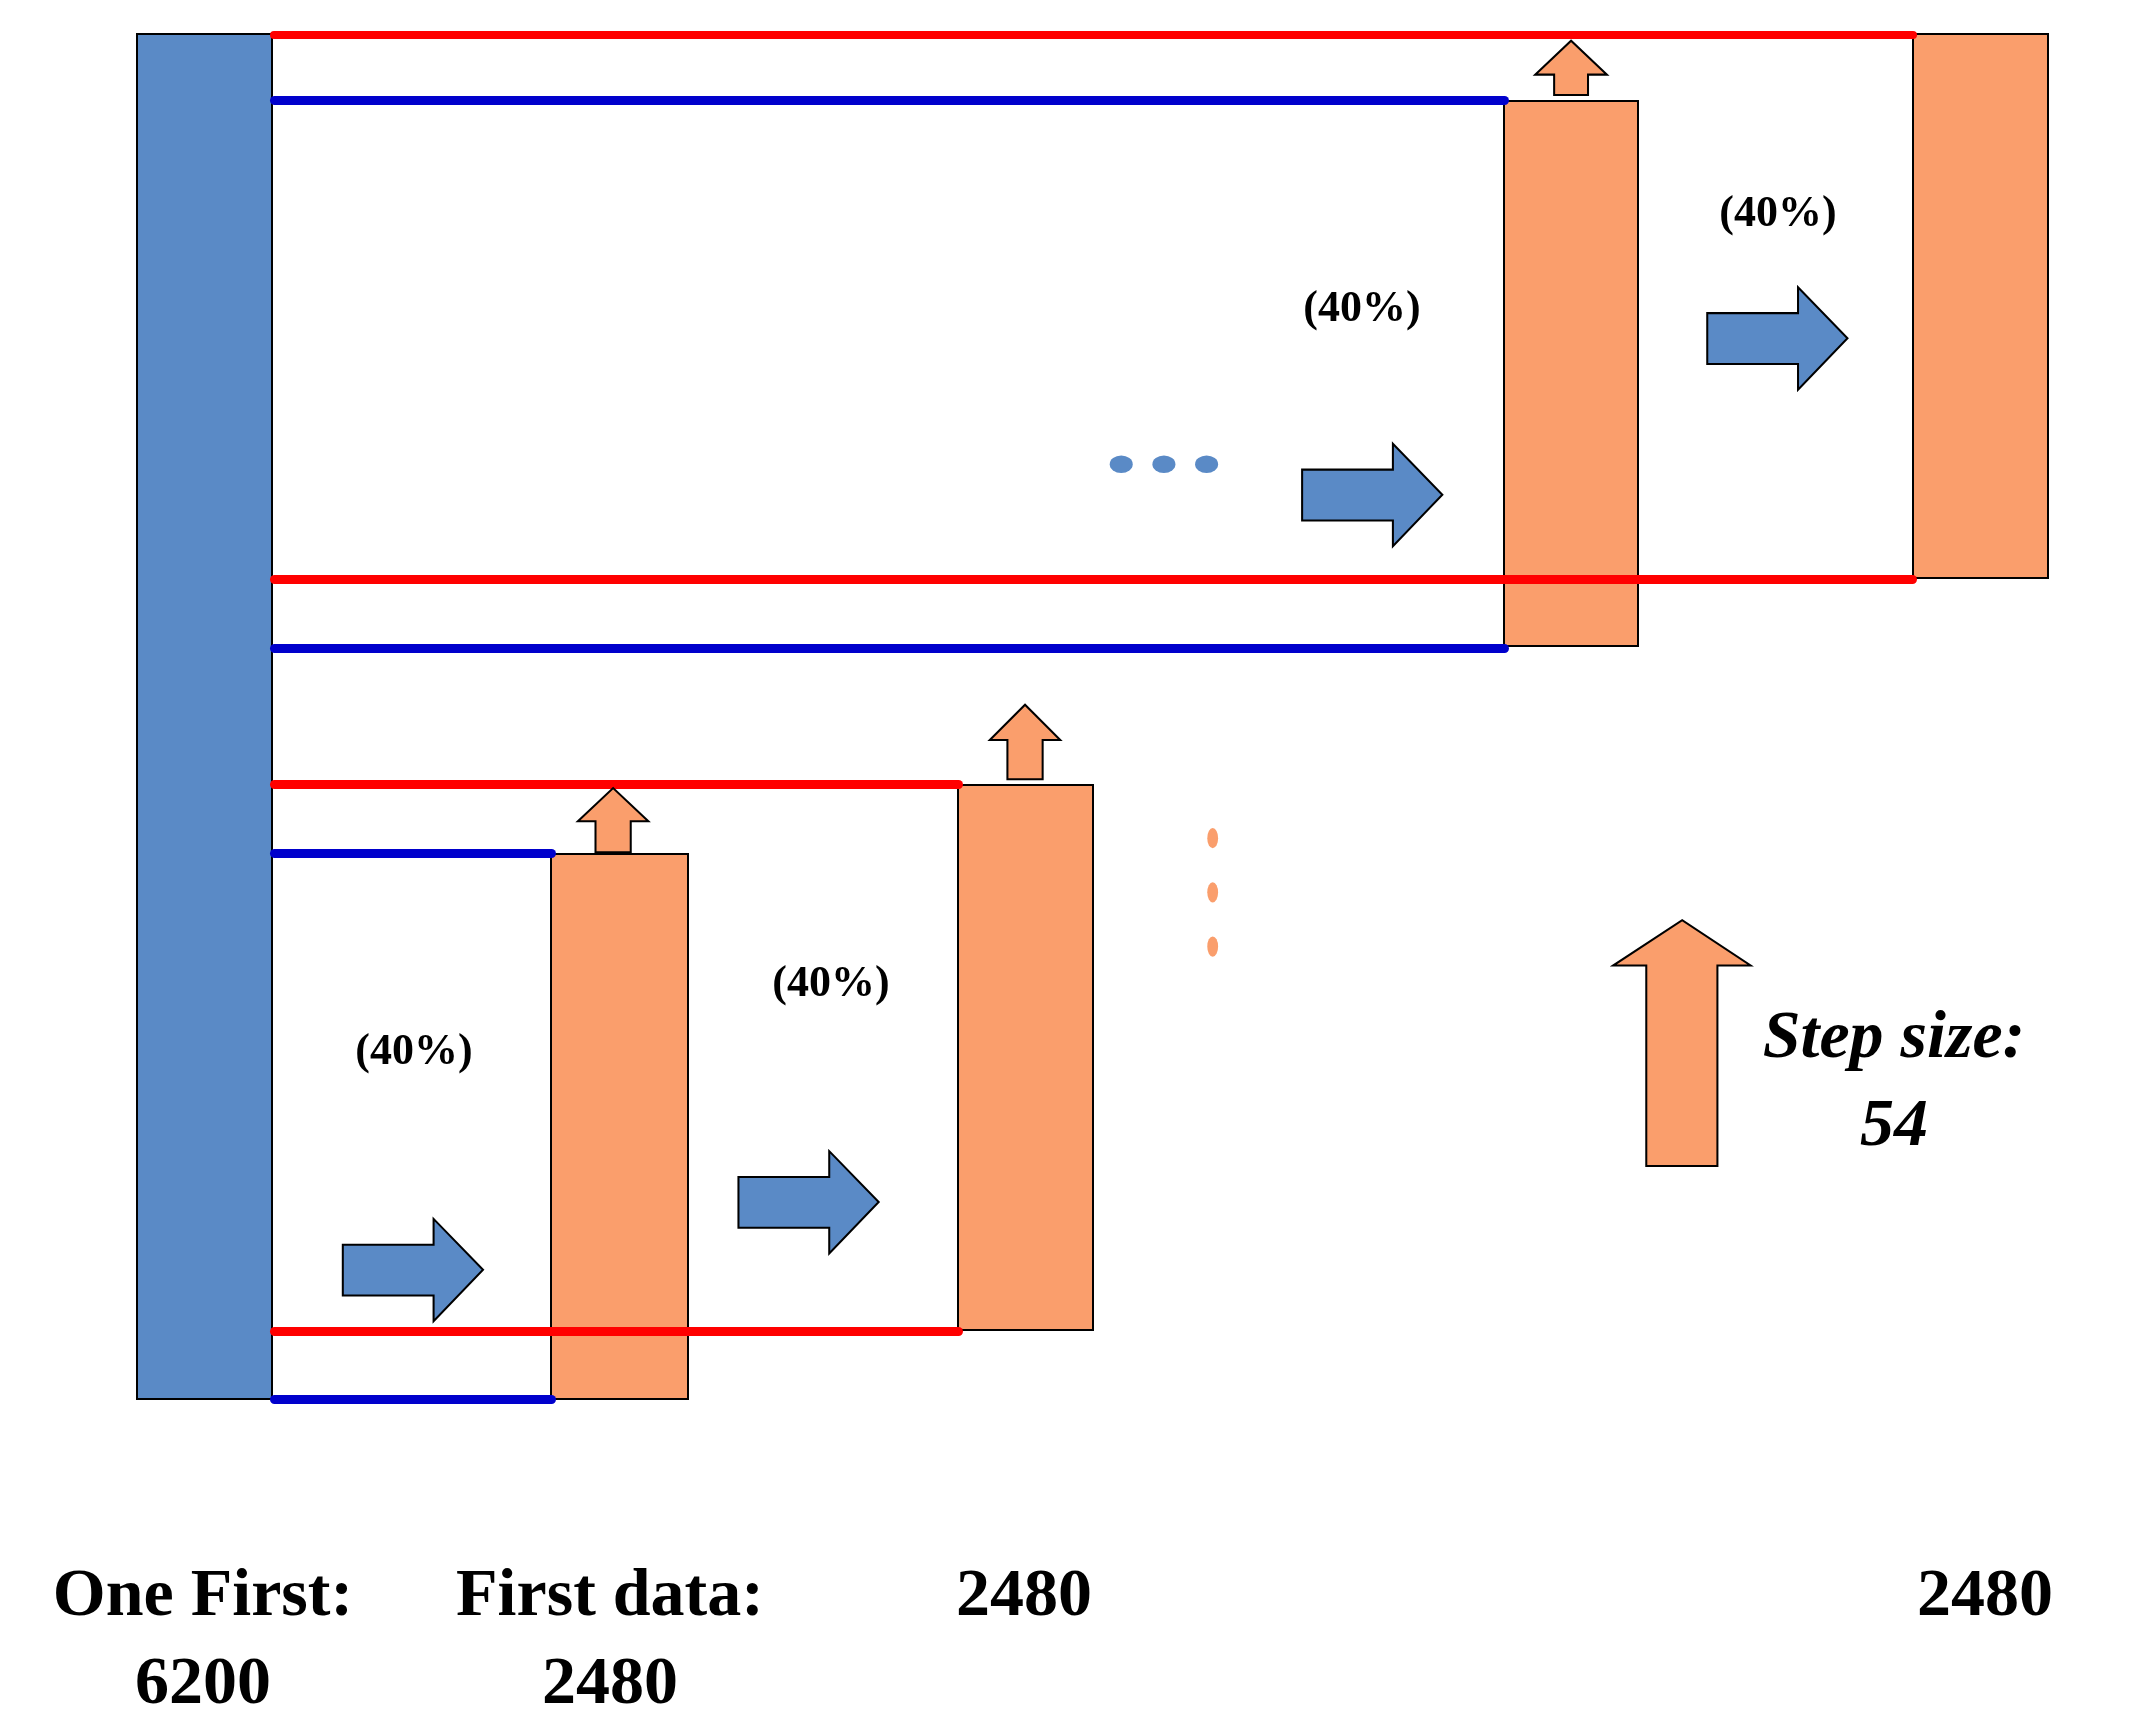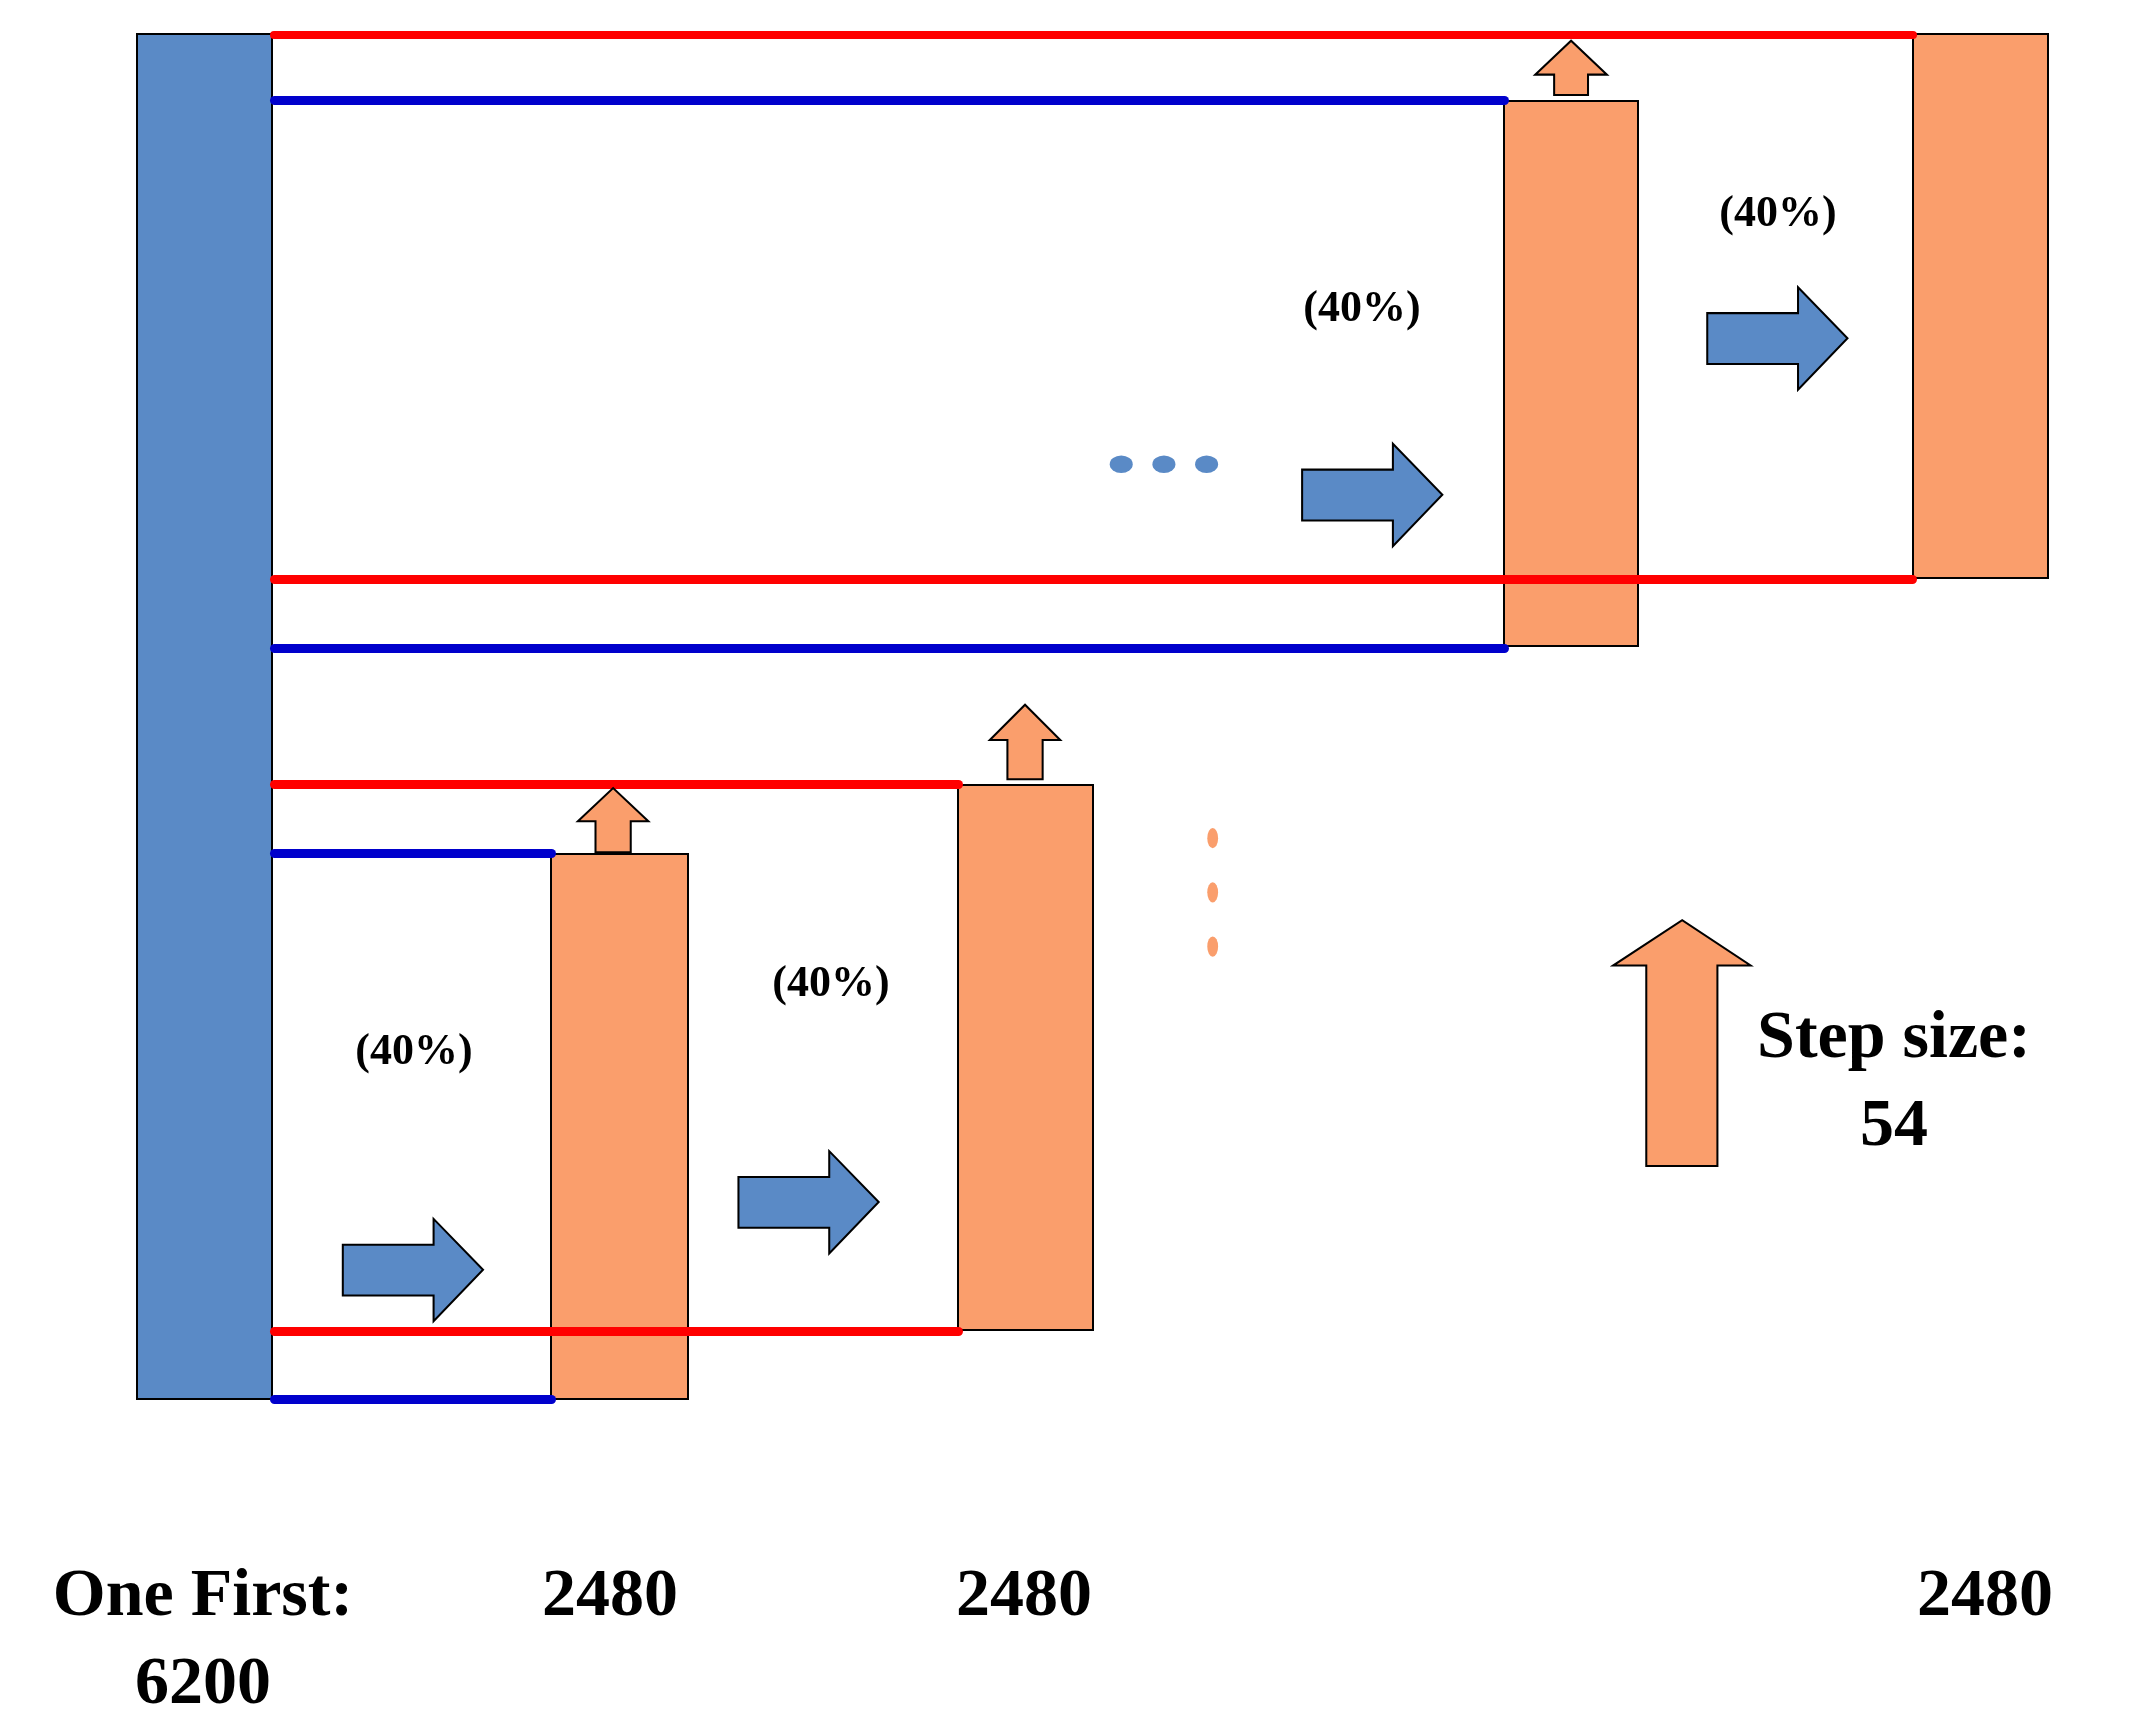--- a/index.html
+++ b/index.html
@@ -96,30 +96,31 @@
     <ellipse class="odot" cx="1790" cy="1237" rx="8" ry="15"></ellipse>
     <ellipse class="odot" cx="1790" cy="1317" rx="8" ry="15"></ellipse>
     <ellipse class="odot" cx="1790" cy="1397" rx="8" ry="15"></ellipse>
   </svg>
 
   <div class="pct" style="left:414px;top:1026px;">(40%)</div>
   <div class="pct" style="left:831px;top:958px;">(40%)</div>
   <div class="pct" style="left:1362px;top:283px;">(40%)</div>
   <div class="pct" style="left:1778px;top:188px;">(40%)</div>
 
-  <div class="caption" style="left:1894px;top:990px;">
+  <div class="caption" style="left:1894px;top:990px;font-style:italic;">
     <div>Step size:</div>
     <div>54</div>
   </div>
 
   <div class="caption" style="left:203px;top:1548px;">
     <div>One First:</div>
     <div>6200</div>
   </div>
   <div class="caption" style="left:610px;top:1548px;">
+    <div>First data:</div>
     <div>2480</div>
   </div>
   <div class="caption" style="left:1024px;top:1548px;">
     <div>2480</div>
   </div>
   <div class="caption" style="left:1985px;top:1548px;">
     <div>2480</div>
   </div>
 
 </div>

